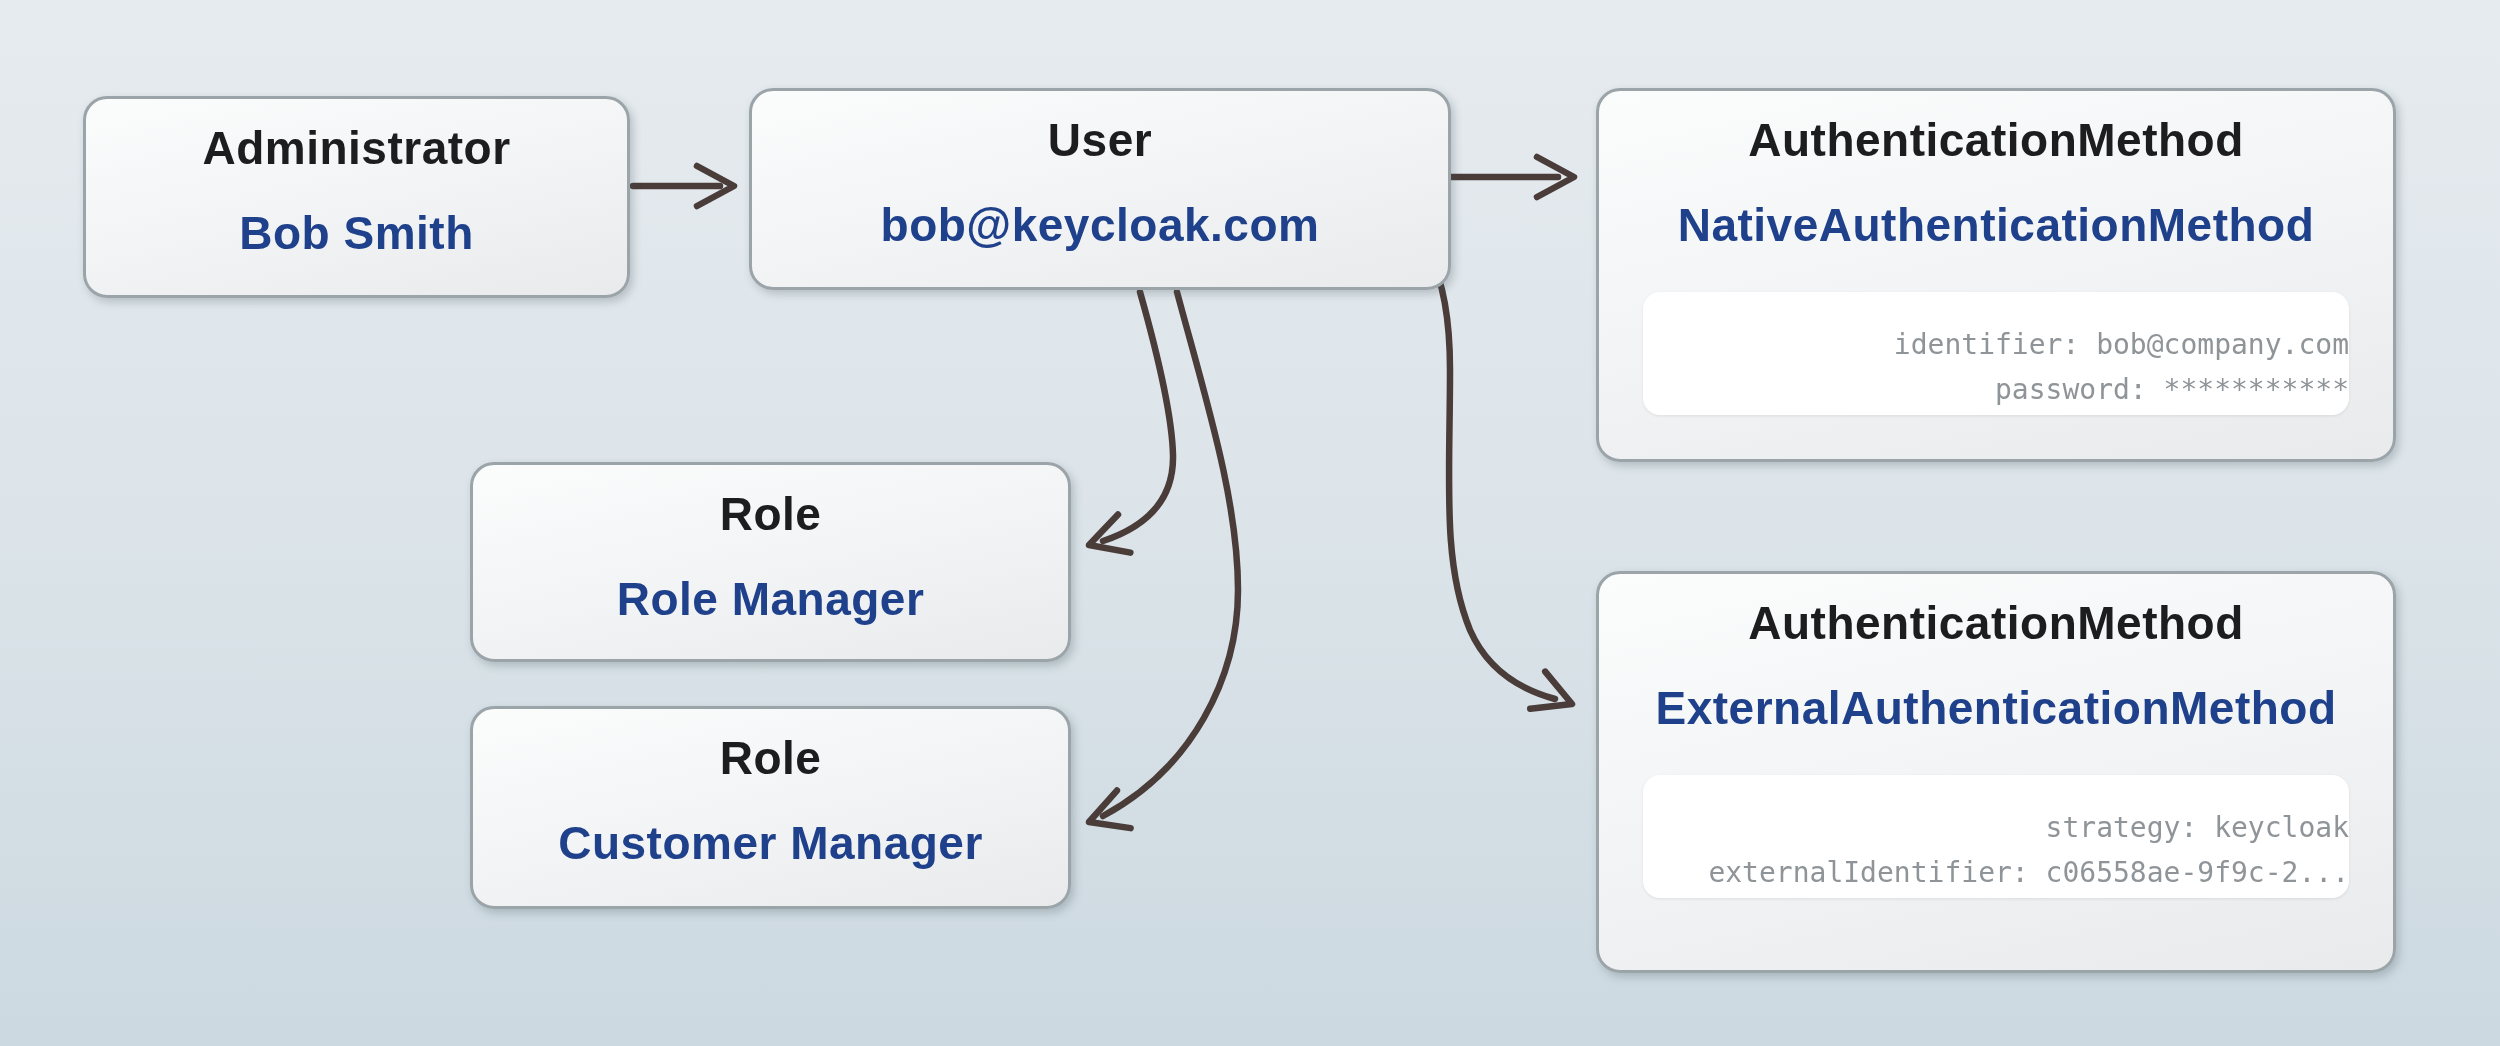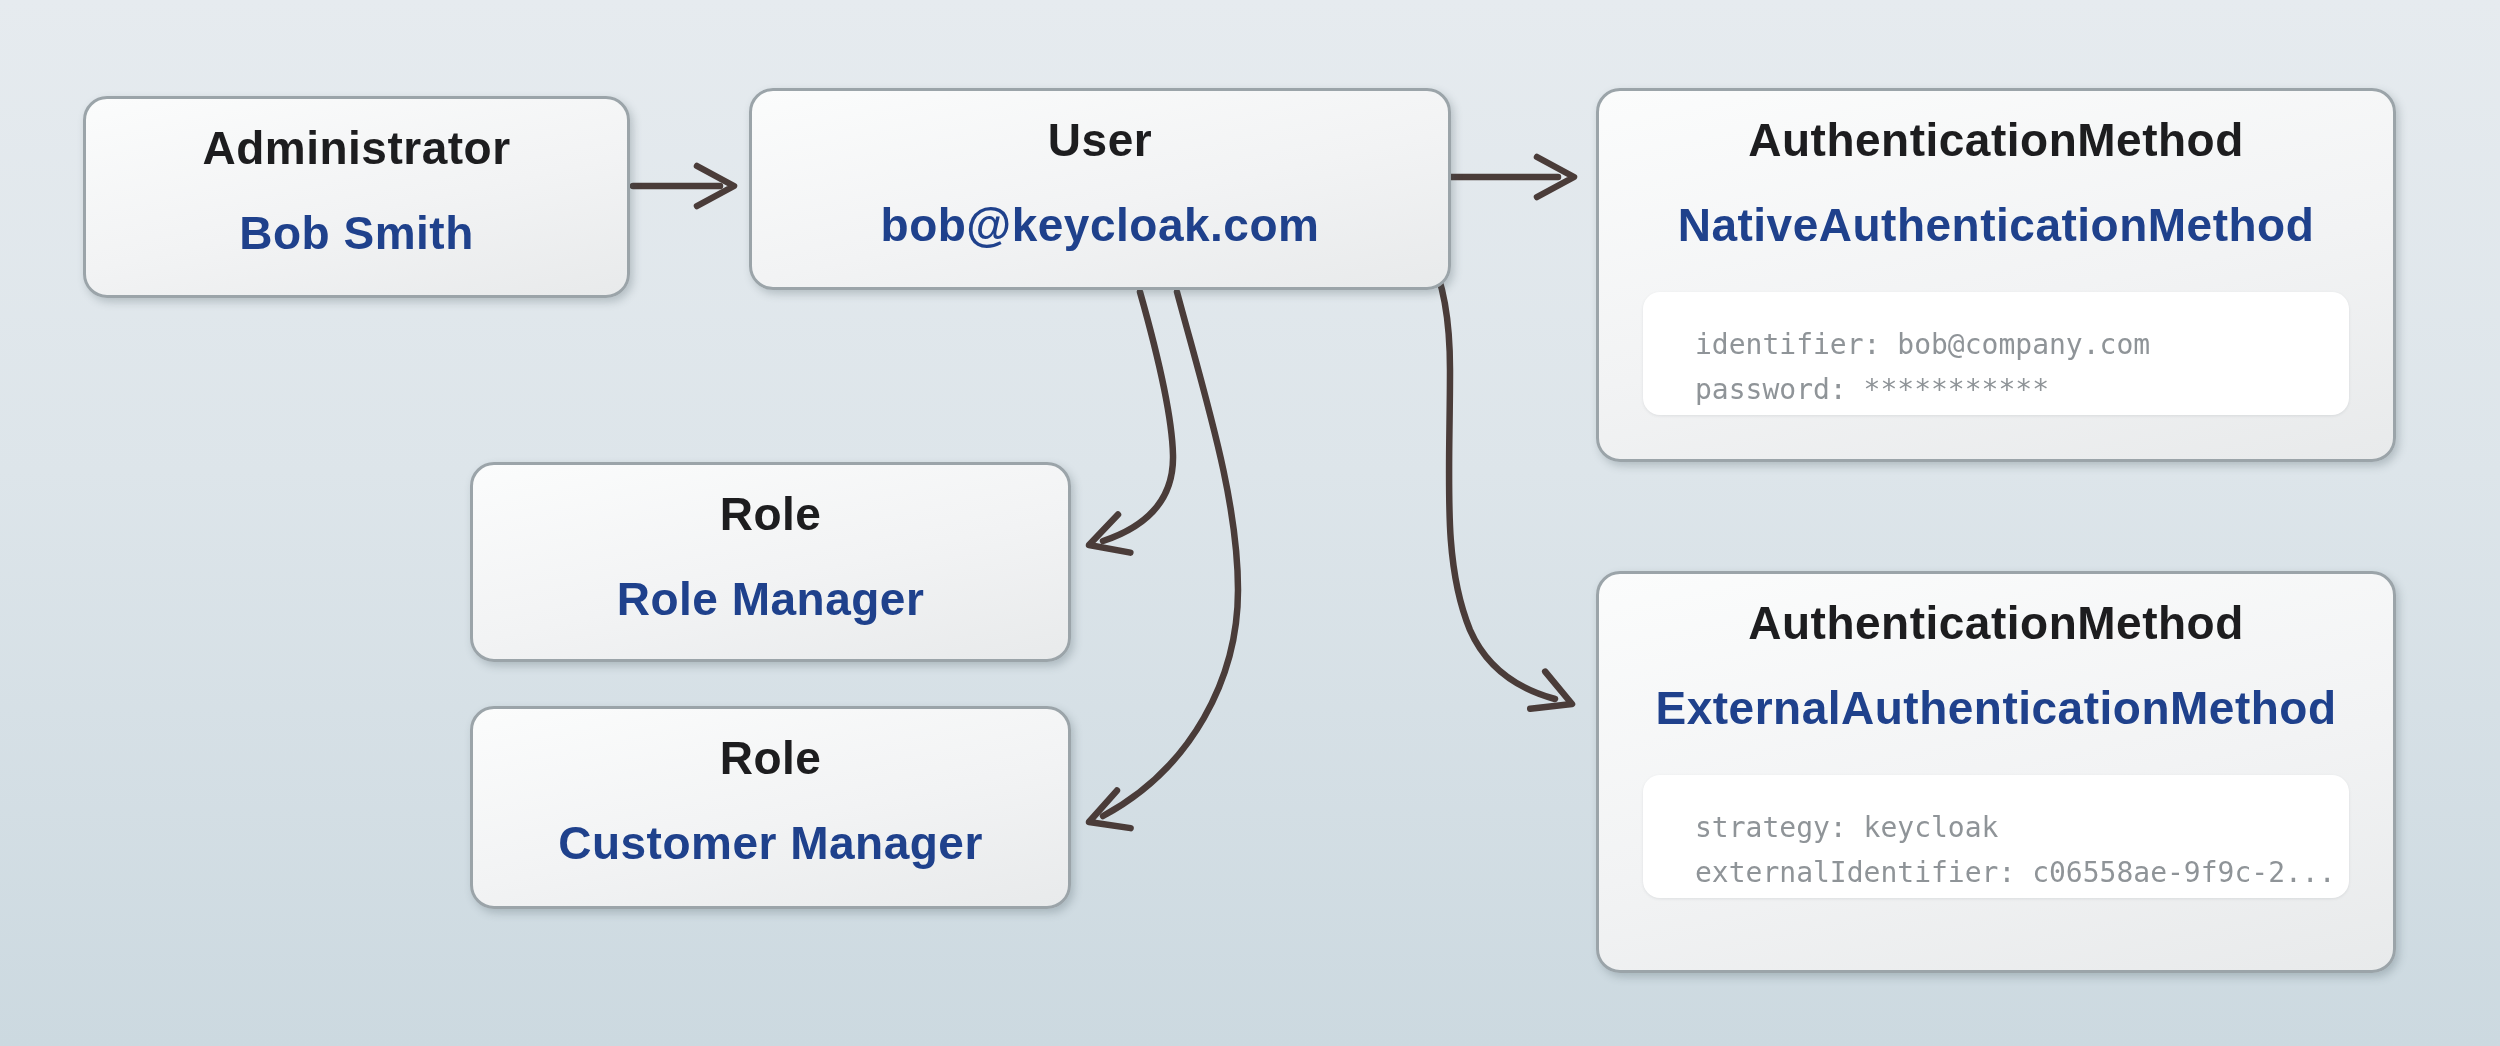--- a/index.html
+++ b/index.html
@@ -28,21 +28,21 @@
     color:var(--title);letter-spacing:.5px;white-space:nowrap;
   }
   .node .subtitle{
     margin-top:37px;
     font-weight:700;font-size:46px;line-height:48px;
     color:var(--accent-blue);letter-spacing:.5px;white-space:nowrap;
   }
   .code-panel{
     margin:43px 44px 0 44px;height:123px;box-sizing:border-box;
     background:var(--panel-bg);border-radius:17px;
-    text-align:left;padding:30px 0 0 52px;
+    text-align:right;padding:30px 0 0 52px;
     box-shadow:0 1px 3px rgba(80,90,100,.12);
   }
   .code-line{
     font-family:"DejaVu Sans Mono",monospace;
     font-size:28px;line-height:45px;color:var(--code-text);
     white-space:nowrap;
   }
   #administrator-node{left:67px;top:96px;width:547px;height:202px;margin-left:16px;}
   #user-node{left:749px;top:88px;width:702px;height:202px;}
   #native-auth-node{left:1596px;top:88px;width:800px;height:374px;}

